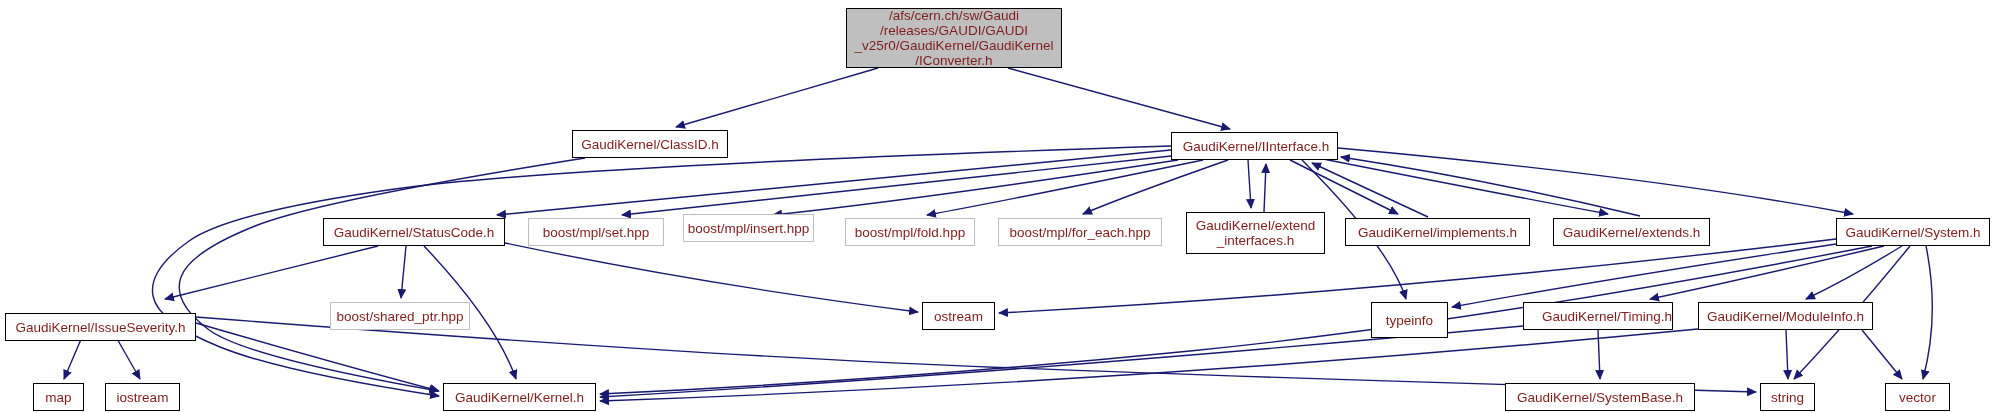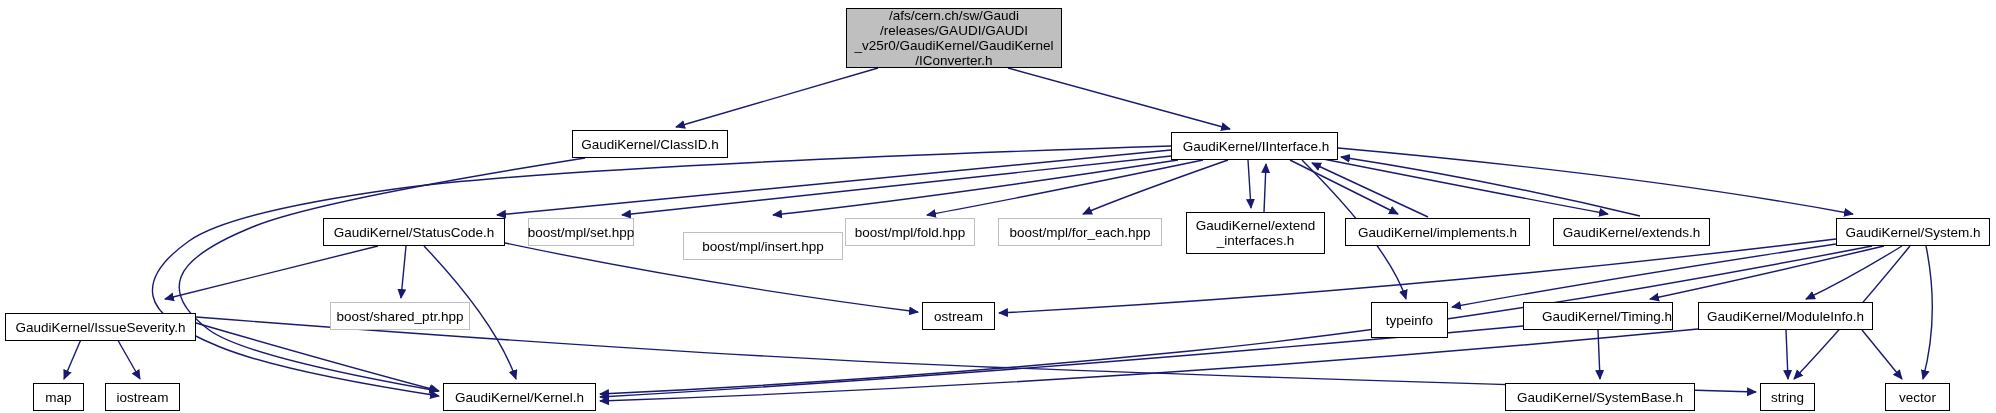--- a/index.html
+++ b/index.html
@@ -24,21 +24,21 @@
     position: absolute;
     box-sizing: border-box;
     display: flex;
     align-items: center;
     justify-content: center;
     text-align: center;
     background: #ffffff;
     border: 1px solid #000000;
     font-size: 13.5px;
     line-height: 15px;
-    color: #000000;
+    color: #7f1d1d;
     white-space: pre-line;
     padding: 0 4px;
   }
   .node.main {
     background: #bfbfbf;
     border: 1px solid #000000;
   }
   .node.internal { border-color: #000000; cursor: pointer; }
   .node.external { border-color: #bfbfbf; }
   .node.std      { border-color: #000000; }
@@ -95,22 +95,22 @@
       </g>
   </svg>
   <div id="nodes-layer">
       <div class="node main" style="left: 846px; top: 8px; width: 216px; height: 60px;"><span class="node-label">/afs/cern.ch/sw/Gaudi
 /releases/GAUDI/GAUDI
 _v25r0/GaudiKernel/GaudiKernel
 /IConverter.h</span></div>
       <div class="node internal" style="left: 572px; top: 130px; width: 156px; height: 28px;"><span class="node-label">GaudiKernel/ClassID.h</span></div>
       <div class="node internal" style="left: 1171px; top: 132px; width: 167px; height: 28px; padding-left: 7px;"><span class="node-label">GaudiKernel/IInterface.h</span></div>
       <div class="node internal" style="left: 323px; top: 218px; width: 182px; height: 28px;"><span class="node-label">GaudiKernel/StatusCode.h</span></div>
-      <div class="node external" style="left: 528px; top: 218px; width: 106px; height: 28px;"><span class="node-label">boost/mpl/set.hpp</span></div>
-      <div class="node external" style="left: 683px; top: 232px; width: 160px; height: 28px; text-align: right;"><span class="node-label">boost/mpl/insert.hpp</span></div>
+      <div class="node external" style="left: 528px; top: 218px; width: 136px; height: 28px;"><span class="node-label">boost/mpl/set.hpp</span></div>
+      <div class="node external" style="left: 683px; top: 214px; width: 131px; height: 28px; text-align: right;"><span class="node-label">boost/mpl/insert.hpp</span></div>
       <div class="node external" style="left: 845px; top: 218px; width: 130px; height: 28px;"><span class="node-label">boost/mpl/fold.hpp</span></div>
       <div class="node external" style="left: 998px; top: 218px; width: 164px; height: 28px;"><span class="node-label">boost/mpl/for_each.hpp</span></div>
       <div class="node internal" style="left: 1186px; top: 212px; width: 139px; height: 42px;"><span class="node-label">GaudiKernel/extend
 _interfaces.h</span></div>
       <div class="node internal" style="left: 1345px; top: 218px; width: 185px; height: 28px;"><span class="node-label">GaudiKernel/implements.h</span></div>
       <div class="node internal" style="left: 1553px; top: 218px; width: 157px; height: 28px;"><span class="node-label">GaudiKernel/extends.h</span></div>
       <div class="node internal" style="left: 1836px; top: 218px; width: 154px; height: 28px;"><span class="node-label">GaudiKernel/System.h</span></div>
       <div class="node internal" style="left: 5px; top: 313px; width: 191px; height: 28px;"><span class="node-label">GaudiKernel/IssueSeverity.h</span></div>
       <div class="node external" style="left: 330px; top: 302px; width: 140px; height: 28px;"><span class="node-label">boost/shared_ptr.hpp</span></div>
       <div class="node std" style="left: 922px; top: 302px; width: 73px; height: 28px;"><span class="node-label">ostream</span></div>

